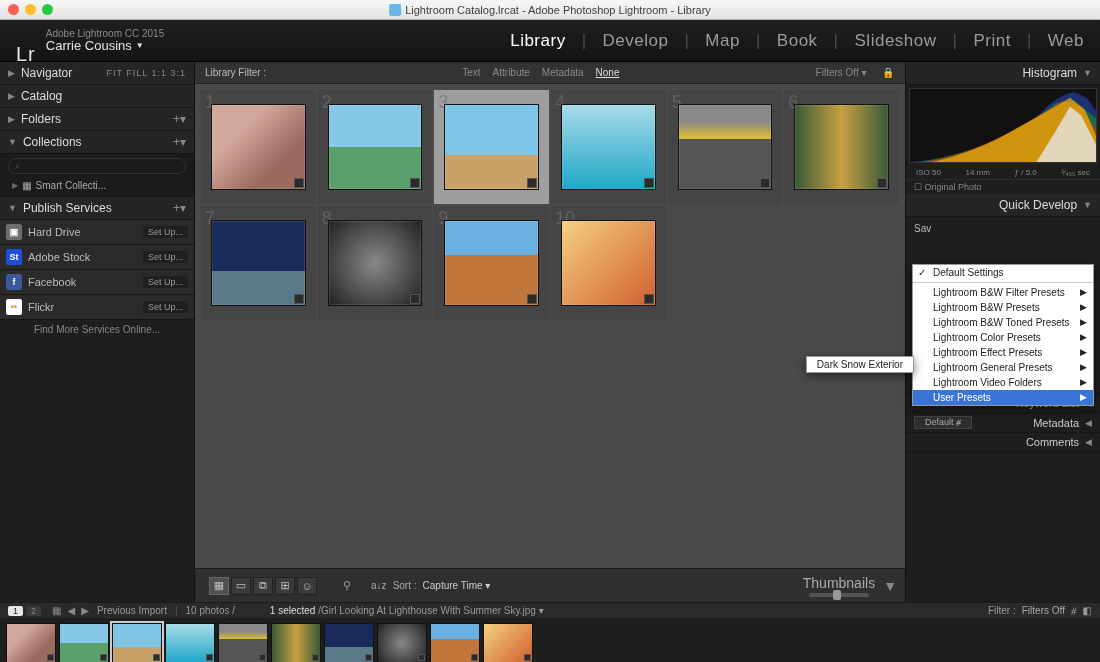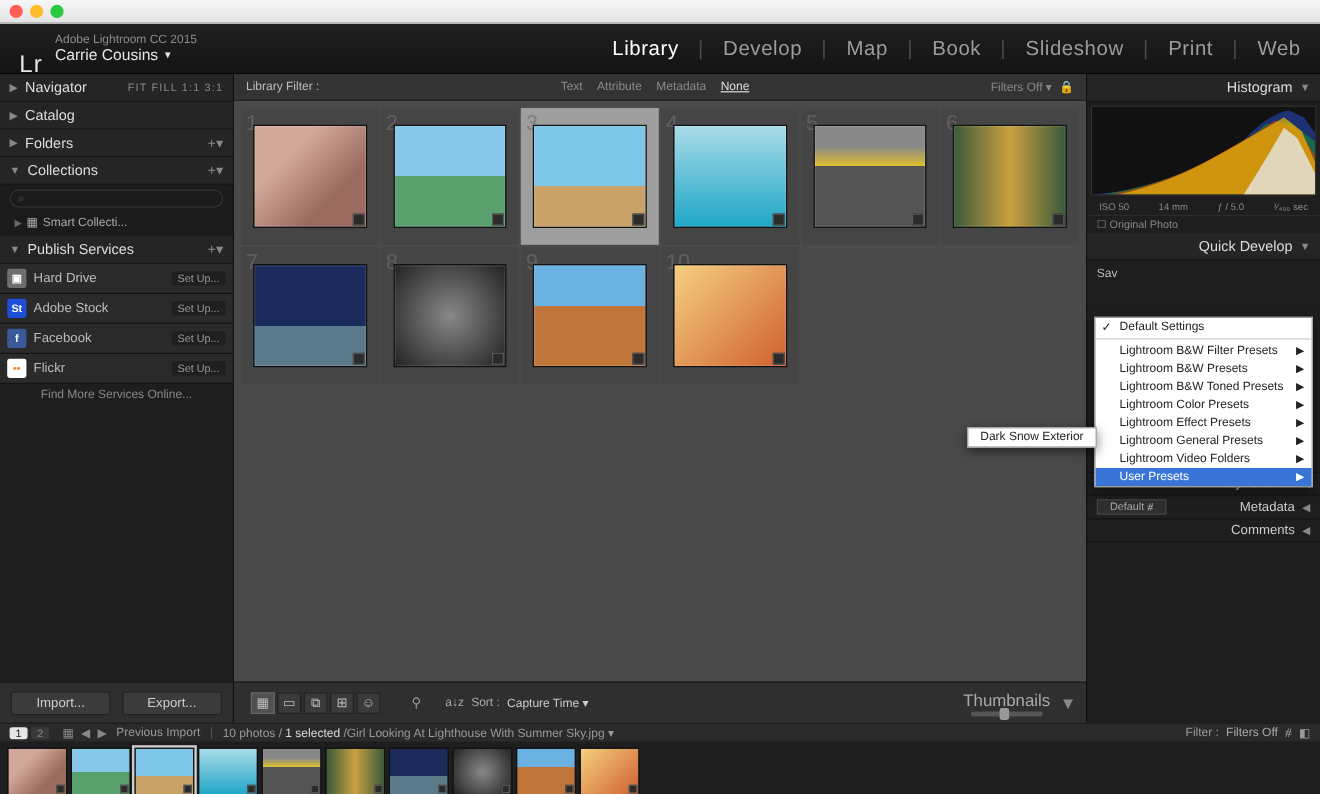--- a/index.html
+++ b/index.html
@@ -34,21 +34,21 @@
   .search-box { display:flex; align-items:center; border:1px solid #333; border-radius:10px; padding:1px 6px; font-size:10px; color:#555;}
   .smart-coll-row { display:flex; align-items:center; padding:2px 4px; margin-top:4px; font-size:10px; color:#aaa;}
   .pub-row { display:flex; align-items:center; padding:4px 6px; border-bottom:1px solid #151515; background:#2a2a2a;}
   .pub-row .icon { width:16px; height:16px; margin-right:6px; border-radius:2px; display:flex; align-items:center; justify-content:center; font-size:9px; color:#fff; font-weight:bold;}
   .pub-row .setup { margin-left:auto; font-size:9px; color:#9a9a9a; background:#1f1f1f; padding:1px 5px; border-radius:2px;}
   .find-services { text-align:center; font-size:10px; color:#888; padding:4px;}
   .filterbar { height:22px; background:#333; border-bottom:1px solid #222; display:flex; align-items:center; padding:0 10px; font-size:10px;}
   .filterbar .spacer{flex:1;}
   .filter-tab { color:#8a8a8a; margin:0 6px; cursor:pointer;}
   .filter-tab.active{ color:#ddd;text-decoration:underline;}
-  .filters-off { color:#888; margin-right:6px;}
+  .filters-off { color:#888; margin-right:16px;}
   .lock-icon { color:#888; font-size:10px;}
   .grid-area { flex:1; padding:6px; display:grid; grid-template-columns:repeat(6, 1fr); grid-auto-rows:114px; gap:2px; align-content:start;}
   .cell { background:#454545; position:relative; padding:4px;}
   .cell.selected { background:#9e9e9e;}
   .cell .num { position:absolute; top:2px; left:4px; font-size:18px; font-weight:300; color:rgba(255,255,255,0.15);}
   .cell.selected .num { color:rgba(0,0,0,0.2);}
   .thumb { position:absolute; top:14px; left:10px; right:10px; bottom:14px; border:1px solid #111; box-shadow:0 0 0 1px rgba(255,255,255,.1) inset;}
   .badge { position:absolute; right:12px; bottom:16px; width:10px; height:10px; background:#2b2b2b; border:1px solid #555;}
   .toolbar { height:34px; background:#2f2f2f; border-top:1px solid #1a1a1a; display:flex; align-items:center; padding:0 8px; gap:8px;}
   .btn { background:#3b3b3b; border:1px solid #222; color:#ccc; font-size:11px; padding:3px 20px; border-radius:2px; cursor:pointer;}
@@ -98,20 +98,24 @@
 </style>
 </head>
 <body>
 
 <div class="mac-titlebar">
   <div class="traffic">
     <div class="dot red"></div>
     <div class="dot yellow"></div>
     <div class="dot green"></div>
   </div>
+  <div class="mac-title">
+    <span class="doc-icon"></span>
+    <span>Lightroom Catalog.lrcat - Adobe Photoshop Lightroom - Library</span>
+  </div>
 </div>
 
 <div class="topbar">
   <div class="lr-logo">Lr</div>
   <div class="id-block">
     <span class="prod">Adobe Lightroom CC 2015</span>
     <span class="user">
         <span>Carrie Cousins</span>
         <span class="chevron-down">▼</span>
       </span>
@@ -188,24 +192,20 @@
         <span class="setup">Set Up...</span>
       </div>
       <div class="pub-row">
         <span class="icon" style="background:#fff;color:#e83;">••</span>
         <span>Flickr</span>
         <span class="setup">Set Up...</span>
       </div>
       <div class="find-services">Find More Services Online...</div>
     </div>
     <div style="flex:1"></div>
-    <div class="toolbar" style="justify-content:center; gap:10px;">
-      <div class="btn">Import...</div>
-      <div class="btn">Export...</div>
-    </div>
   </div>
 
   <div class="center">
     <div class="filterbar">
       <span>Library Filter :</span>
       <div class="spacer"></div>
       <span class="filter-tab">Text</span>
       <span class="filter-tab">Attribute</span>
       <span class="filter-tab">Metadata</span>
       <span class="filter-tab active">None</span>
@@ -389,21 +389,21 @@
   <span class="fs-num">1</span>
   <span class="fs-num dim">2</span>
   <span class="fs-nav">
     <span>▦</span>
     <span>◀</span>
     <span>▶</span>
   </span>
   <span>Previous Import</span>
   <span style="margin:0 8px;color:#555;">|</span>
   <span>
-    <span style="color:#999;">10 photos /</span> <span style="color:#ddd;">1 selected</span> <span style="color:#999;">/Girl Looking At Lighthouse With Summer Sky.jpg ▾</span>
+    <span style="color:#999;">10 photos /</span> <span style="color:#ddd;margin-left:32px;">1 selected</span> <span style="color:#999;">/Girl Looking At Lighthouse With Summer Sky.jpg ▾</span>
   </span>
   <div class="fs-right">
     <span>Filter :</span>
     <span style="color:#aaa;"><span>Filters Off</span></span>
     <span>⧣</span>
     <span>◧</span>
   </div>
 </div>
 
 <div class="filmstrip" id="filmstrip">

